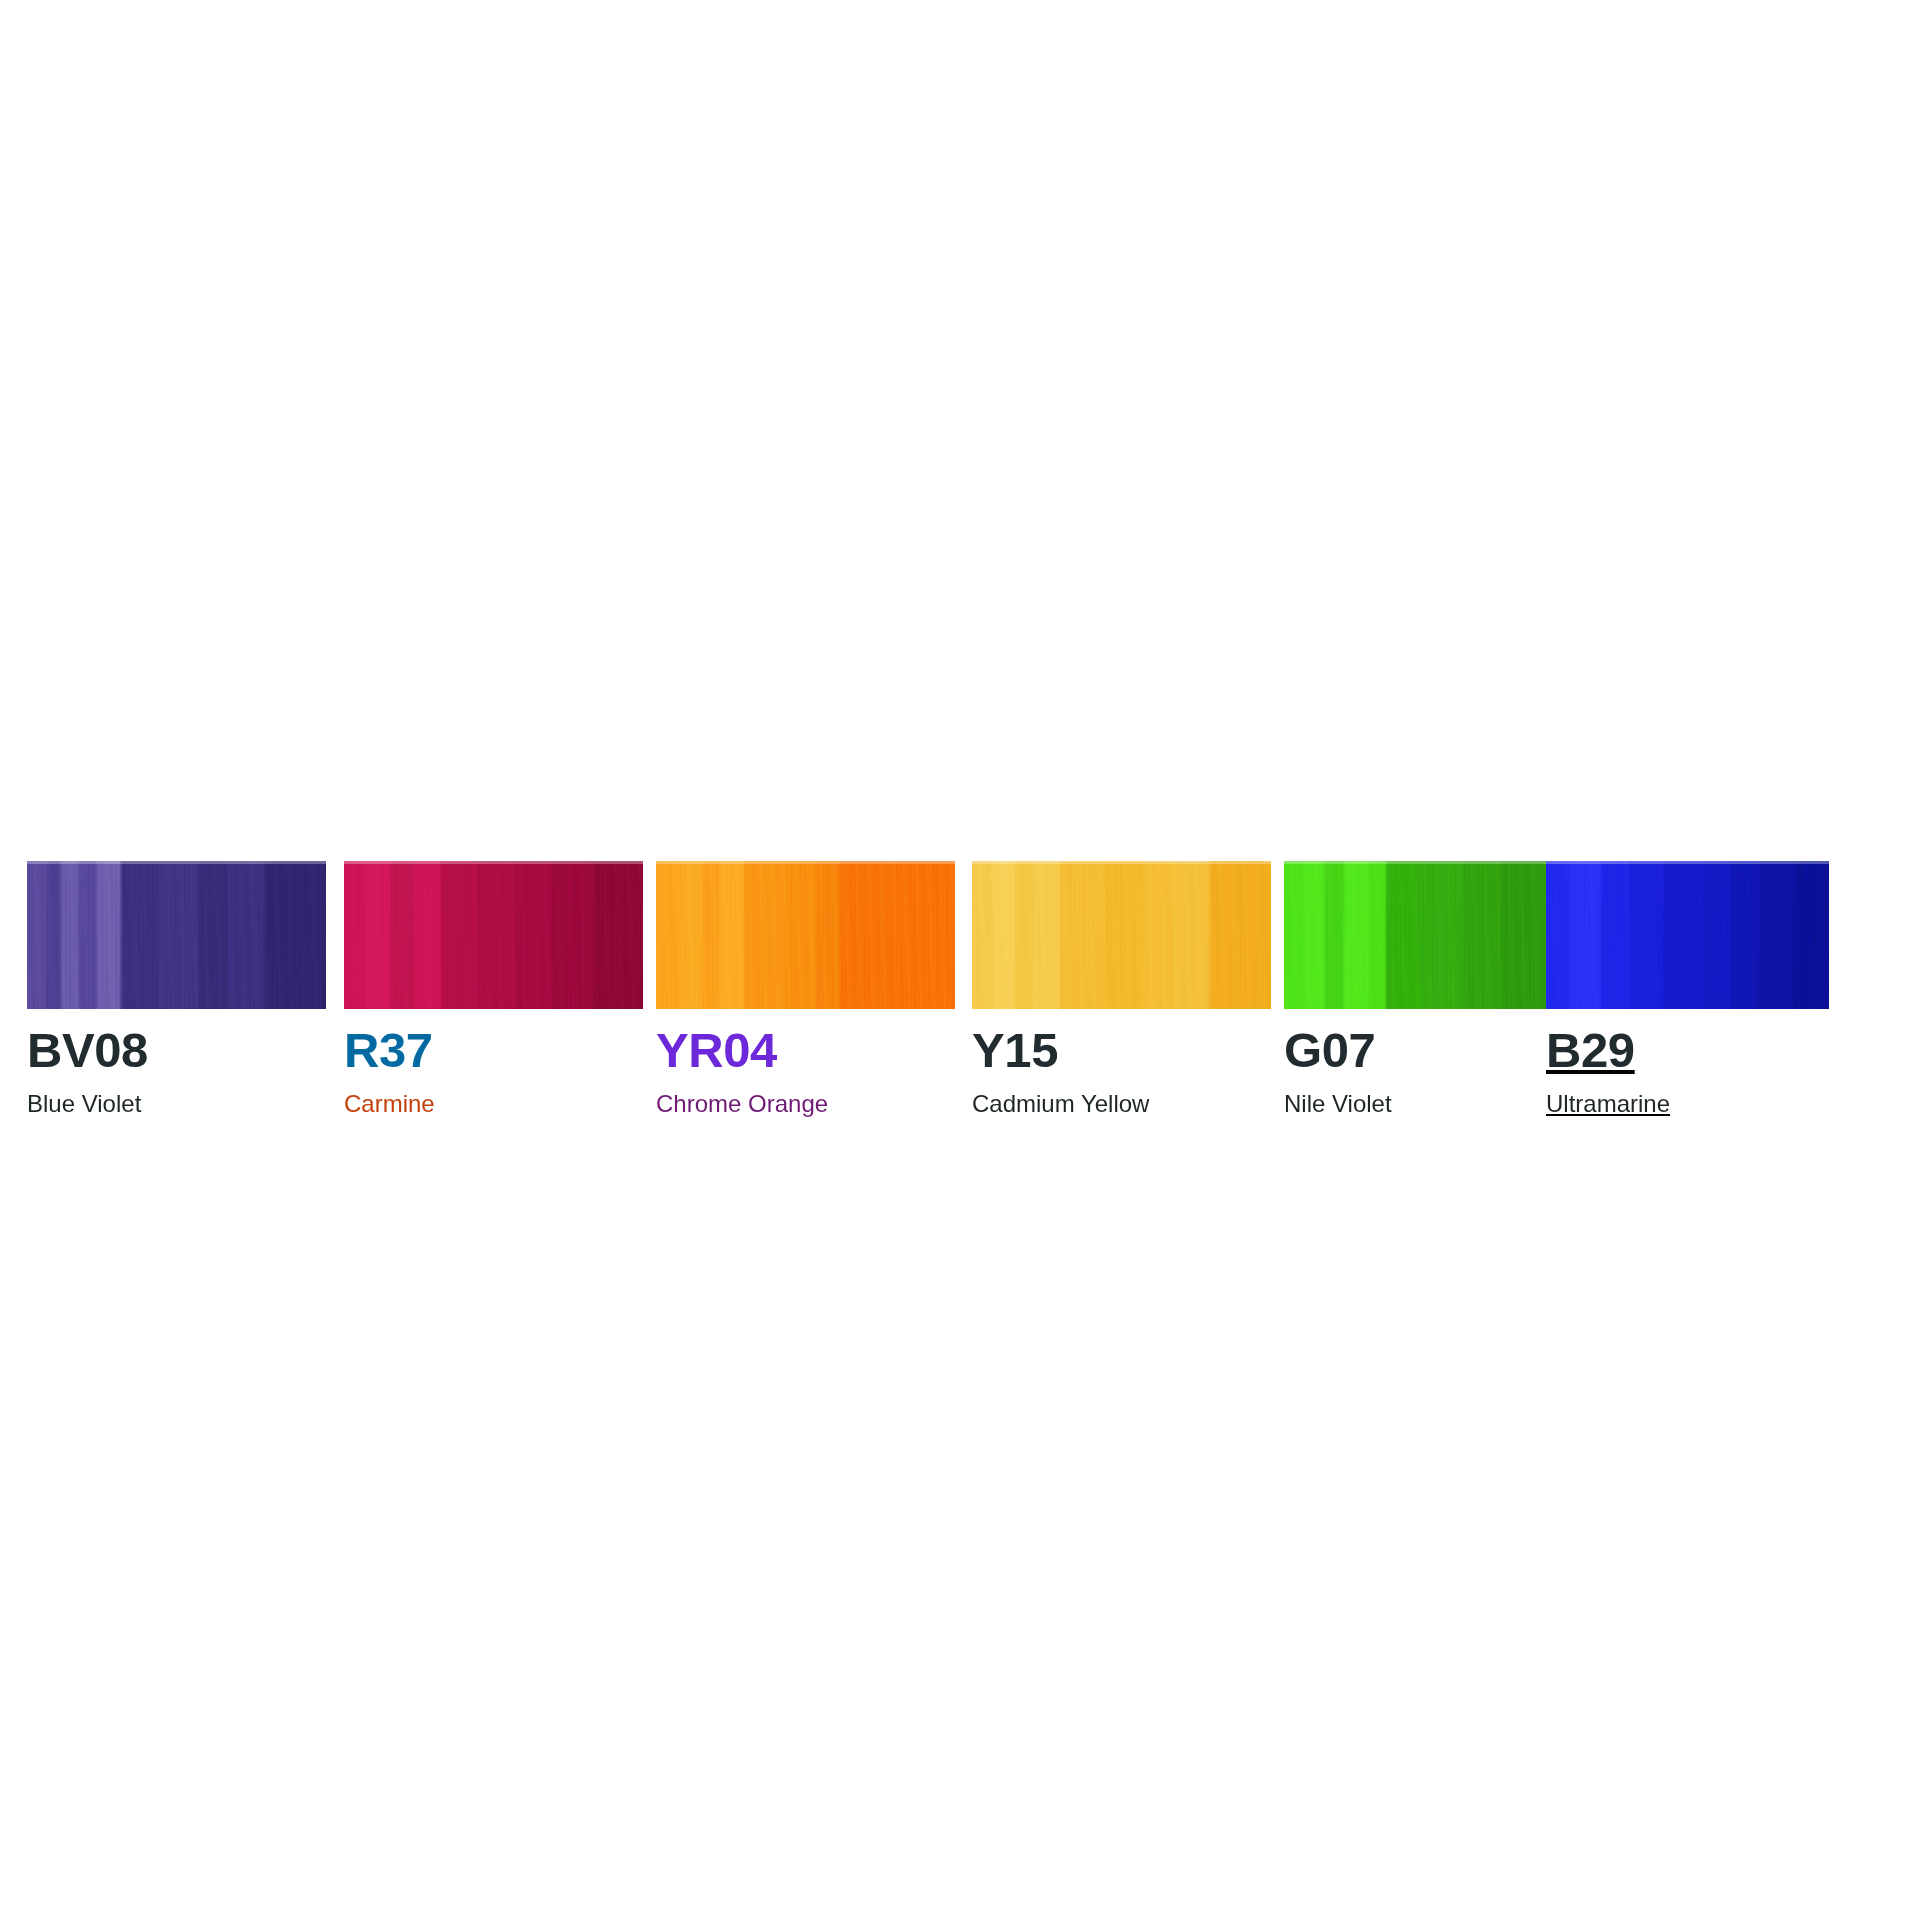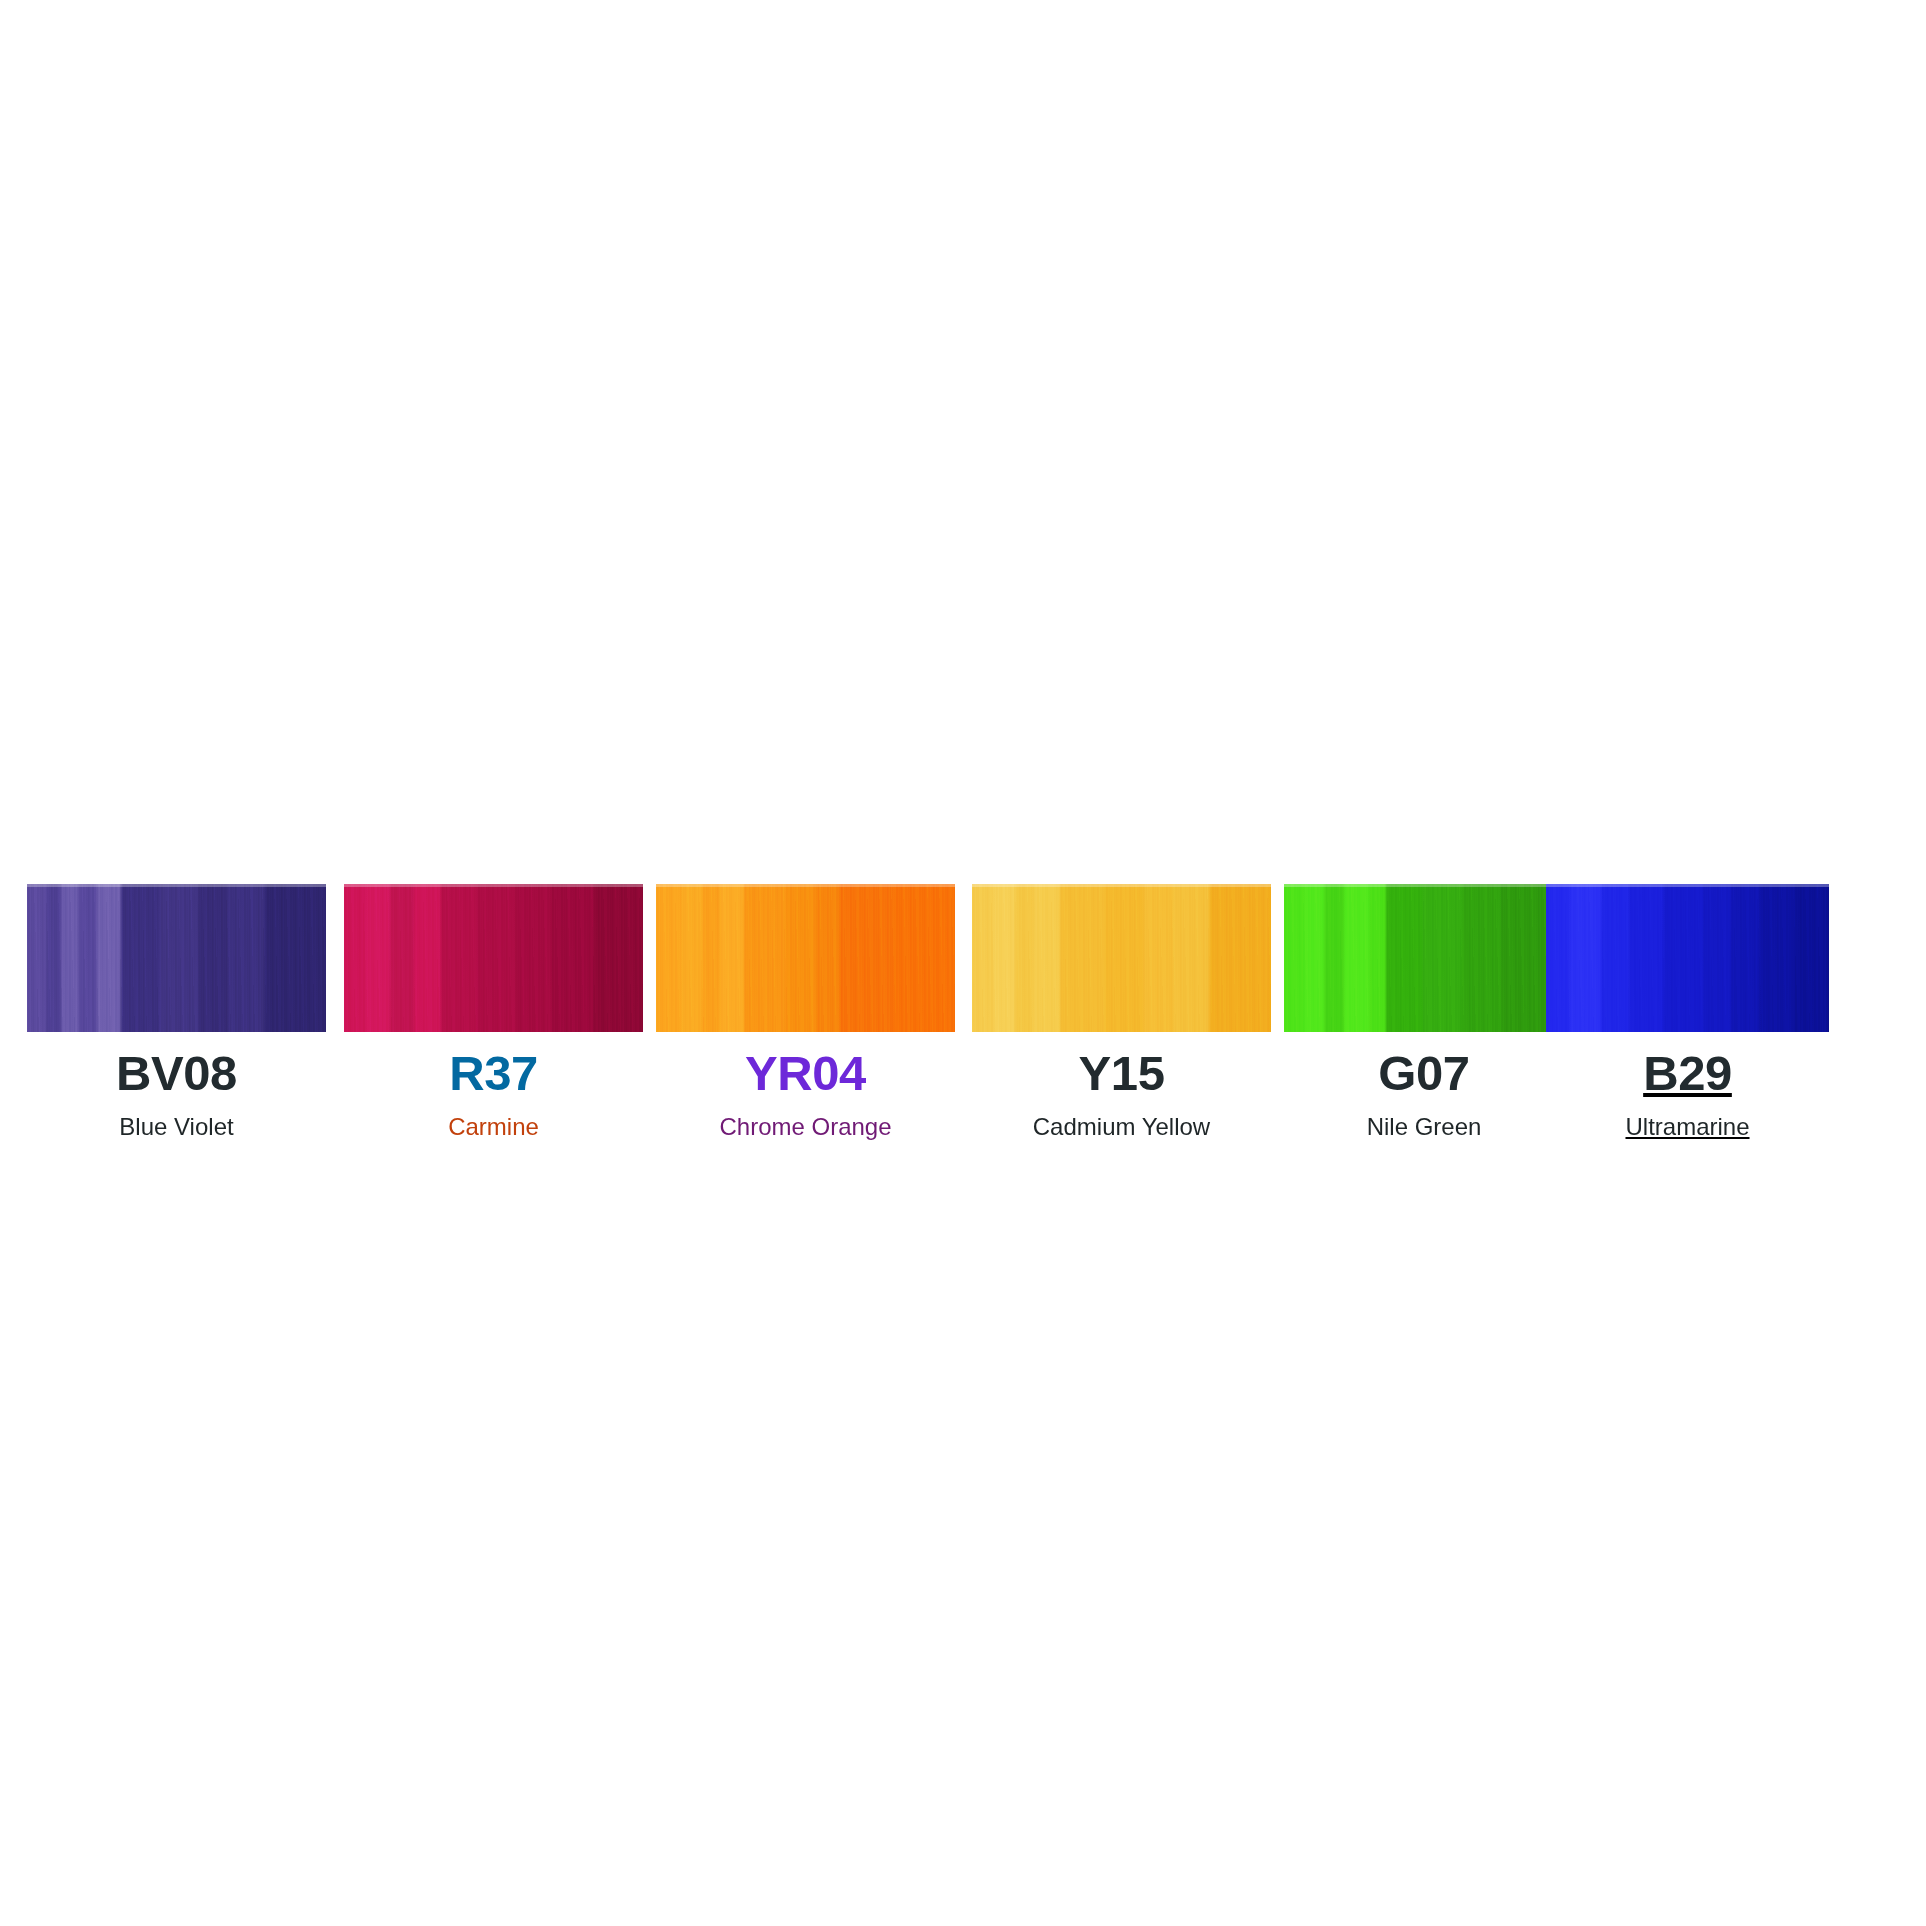--- a/index.html
+++ b/index.html
@@ -18,23 +18,22 @@
 
   #swatch-sheet {
     position: relative;
     width: 1926px;
     height: 1926px;
     background: #ffffff;
   }
 
   .swatch-card {
     position: absolute;
-    top: 884px;
+    top: 861px;
     width: 299px;
-    text-align: center;
   }
 
   
   .swatch-card.pos-0 { left: 27px;   }
   .swatch-card.pos-1 { left: 344px;  }
   .swatch-card.pos-2 { left: 656px; }
   .swatch-card.pos-3 { left: 972px; }
   .swatch-card.pos-4 { left: 1284px; width: 280px; }
   .swatch-card.pos-5 { left: 1546px; width: 283px; text-decoration: underline; }
 
@@ -146,21 +145,21 @@
     <div class="swatch-name" style="color: rgb(31, 38, 40);">Cadmium Yellow</div>
   </div>
 
   <div class="swatch-card pos-4">
     <div class="swatch-chip">
       <div class="band-layer" style="background: linear-gradient(90deg, rgb(78, 228, 24) 0%, rgb(78, 228, 24) 6.8%, rgb(82, 232, 27) 8%, rgb(82, 232, 27) 13.8%, rgb(69, 212, 20) 15%, rgb(69, 212, 20) 20.8%, rgb(82, 232, 27) 22%, rgb(82, 232, 27) 29.8%, rgb(76, 224, 22) 31%, rgb(76, 224, 22) 35.8%, rgb(51, 176, 12) 37%, rgb(51, 176, 12) 48.8%, rgb(53, 173, 16) 50%, rgb(53, 173, 16) 62.8%, rgb(49, 163, 14) 64%, rgb(49, 163, 14) 76.8%, rgb(46, 154, 13) 78%, rgb(46, 154, 13) 98.8%, rgb(44, 146, 12) 100%, rgb(44, 146, 12) 100%) rgb(59, 163, 25);"></div>
       <div class="grain"></div>
       <div class="top-bleed"></div>
     </div>
     <div class="swatch-code" style="color: rgb(34, 43, 47);">G07</div>
-    <div class="swatch-name" style="color: rgb(31, 38, 40);">Nile Green</div>
+    <div class="swatch-name" style="color: rgb(31, 38, 40);">Nile Violet</div>
   </div>
 
   <div class="swatch-card pos-5">
     <div class="swatch-chip">
       <div class="band-layer" style="background: linear-gradient(90deg, rgb(35, 40, 239) 0%, rgb(35, 40, 239) 7.8%, rgb(43, 48, 245) 9%, rgb(43, 48, 245) 18.8%, rgb(31, 37, 232) 20%, rgb(31, 37, 232) 28.8%, rgb(26, 31, 221) 30%, rgb(26, 31, 221) 40.8%, rgb(21, 26, 206) 42%, rgb(21, 26, 206) 54.8%, rgb(19, 24, 196) 56%, rgb(19, 24, 196) 64.8%, rgb(16, 21, 181) 66%, rgb(16, 21, 181) 74.8%, rgb(13, 18, 164) 76%, rgb(13, 18, 164) 86.8%, rgb(11, 16, 152) 88%, rgb(11, 16, 152) 98.8%, rgb(10, 14, 144) 100%, rgb(10, 14, 144) 100%) rgb(19, 24, 196);"></div>
       <div class="grain"></div>
       <div class="top-bleed"></div>
     </div>
     <div class="swatch-code" style="color: rgb(34, 43, 47);">B29</div>
     <div class="swatch-name" style="color: rgb(31, 38, 40);">Ultramarine</div>

